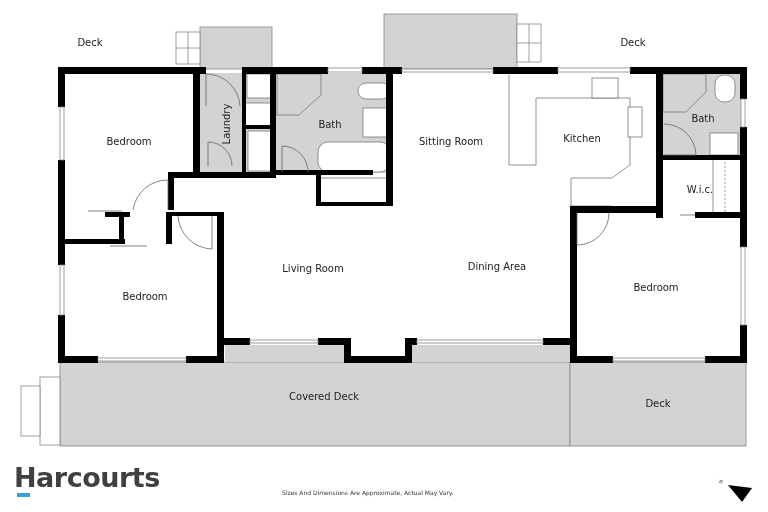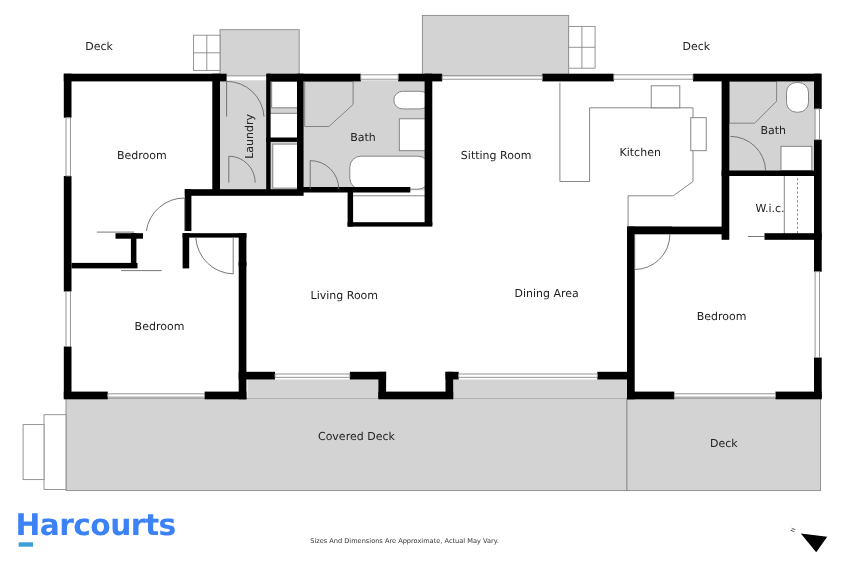--- a/index.html
+++ b/index.html
@@ -1,19 +1,19 @@
 <!DOCTYPE html>
 <html><head>
 <meta charset="utf-8">
 <style>
   html, body { margin: 0; padding: 0; background: #ffffff; }
   body { width: 768px; height: 512px; position: relative; overflow: hidden; font-family: "DejaVu Sans", sans-serif; }
   #plan { position: absolute; left: 0; top: 0; width: 768px; height: 512px; }
   .room-label { font-family: "DejaVu Sans", sans-serif; font-size: 10px; fill: #222222; text-anchor: middle; dominant-baseline: middle; }
-  .logo { position: absolute; left: 14px; top: 462px; font-family: "DejaVu Sans", sans-serif; font-weight: bold; font-size: 27px; color: #3b82f6; letter-spacing: -0.5px; }
+  .logo { position: absolute; left: 14px; top: 462px; font-family: "DejaVu Sans", sans-serif; font-weight: bold; font-size: 27px; color: #404040; letter-spacing: -0.5px; }
   .logo-bar { position: absolute; left: 17px; top: 493px; width: 13px; height: 4px; background: #3aa0d8; }
   .disclaimer { position: absolute; left: 282px; top: 489px; font-family: "DejaVu Sans", sans-serif; font-size: 6px; color: #333333; }
 </style>
 </head>
 <body>
 
 <svg id="plan" viewBox="0 0 768 512" xmlns="http://www.w3.org/2000/svg">
 
   <g>
     <rect x="200" y="27" width="72" height="42" fill="#d3d3d3" stroke="#888" stroke-width="0.8"></rect>

